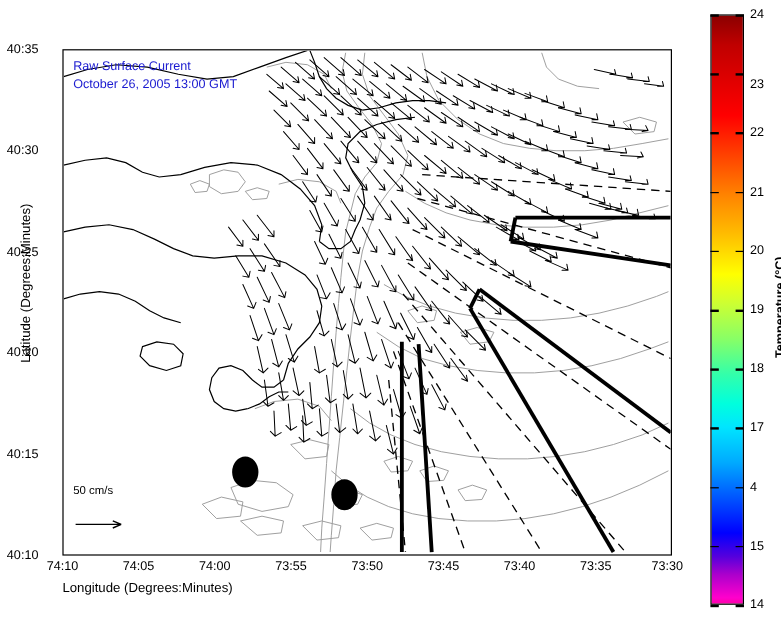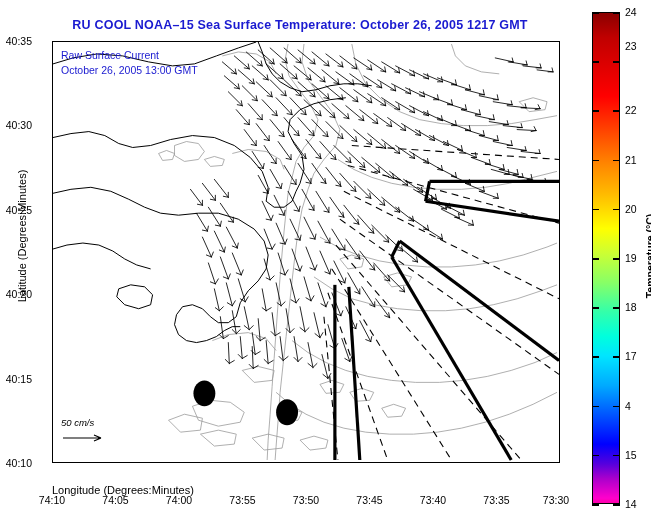--- a/index.html
+++ b/index.html
@@ -17,25 +17,25 @@
   #plot{position:absolute;left:52px;top:41px;width:508px;height:422px;
         border:1.5px solid #000;background:#ffffff;box-sizing:border-box;overflow:hidden;}
   #plotsvg{position:absolute;left:0;top:0;width:100%;height:100%;}
 
   
   #subnote{position:absolute;left:8px;top:6px;color:#1a1ad0;font-size:10.5px;
            line-height:15px;white-space:nowrap;}
 
   
   #scalekey{position:absolute;left:8px;bottom:16px;color:#000;font-size:9.5px;}
-  #scalekey .lbl{display:block;margin-bottom:4px;font-style:italic;}
+  #scalekey .lbl{display:block;margin-bottom:16px;}
 
   
   .xtick{position:absolute;top:466px;font-size:10.5px;color:#000;
-         transform:translateX(-50%);white-space:nowrap;margin-top:28px;}
+         transform:translateX(-50%);white-space:nowrap;}
   .ytick{position:absolute;left:32px;font-size:10.5px;color:#000;
          transform:translate(-100%,-50%);white-space:nowrap;}
   #xlabel{position:absolute;left:52px;top:484px;width:508px;
           font-size:11px;color:#000;}
   #ylabel{position:absolute;left:-88px;top:230px;width:220px;text-align:center;
           font-size:11px;color:#000;transform:rotate(-90deg);}
 
   
   #cbar{position:absolute;left:592px;top:12px;width:28px;height:492px;
         border:1.5px solid #000;box-sizing:border-box;
@@ -50,21 +50,20 @@
   .cblbl{position:absolute;left:625px;font-size:10.5px;font-weight:normal;color:#000;
          transform:translateY(-50%);}
   #cblabel{position:absolute;left:560px;top:250px;width:180px;text-align:center;
            font-size:10.5px;font-weight:bold;color:#000;transform:rotate(-90deg);}
 </style>
 </head>
 <body>
 
 <div id="stage">
 
-  <div id="title">RU COOL  NOAA–15  Sea Surface Temperature:  October 26, 2005 1217 GMT</div>
 
   <div id="plot">
 
     <svg id="plotsvg" viewBox="0 0 508 422" preserveAspectRatio="none">
 
       <g stroke="#9a9a9a" stroke-width="0.8" fill="none">
         <path d="M236,2 L233,18 L237,34 L247,48 L258,62 L266,78 L262,94 L252,106 L244,120 L240,136 L236,152
                  L234,170 L232,190 L230,212 L228,236 L226,262 L224,290 L222,318 L220,346 L218,374 L216,400 L215,420"></path>
         <path d="M252,2 L250,20 L256,38 L268,54 L280,70 L288,88 L284,104 L272,118 L262,132 L256,148
                  L250,168 L246,190 L243,214 L240,240 L237,268 L234,296 L231,324 L228,352 L226,380 L224,406 L223,420"></path>
@@ -429,21 +428,21 @@
   <div class="cbtick" style="top:356.4px"></div>
   <div class="cbtick r" style="top:356.4px"></div>
   <div class="cbtick" style="top:405.6px"></div>
   <div class="cbtick r" style="top:405.6px"></div>
   <div class="cbtick" style="top:454.8px"></div>
   <div class="cbtick r" style="top:454.8px"></div>
   <div class="cbtick" style="top:504px"></div>
   <div class="cbtick r" style="top:504px"></div>
 
   <div class="cblbl" style="top:12px">24</div>
-  <div class="cblbl" style="top:46px">23</div>
+  <div class="cblbl" style="top:70px">23</div>
   <div class="cblbl" style="top:110.4px">22</div>
   <div class="cblbl" style="top:159.6px">21</div>
   <div class="cblbl" style="top:208.8px">20</div>
   <div class="cblbl" style="top:258px">19</div>
   <div class="cblbl" style="top:307.2px">18</div>
   <div class="cblbl" style="top:356.4px">17</div>
   <div class="cblbl" style="top:405.6px">4</div>
   <div class="cblbl" style="top:454.8px">15</div>
   <div class="cblbl" style="top:504px">14</div>
 

